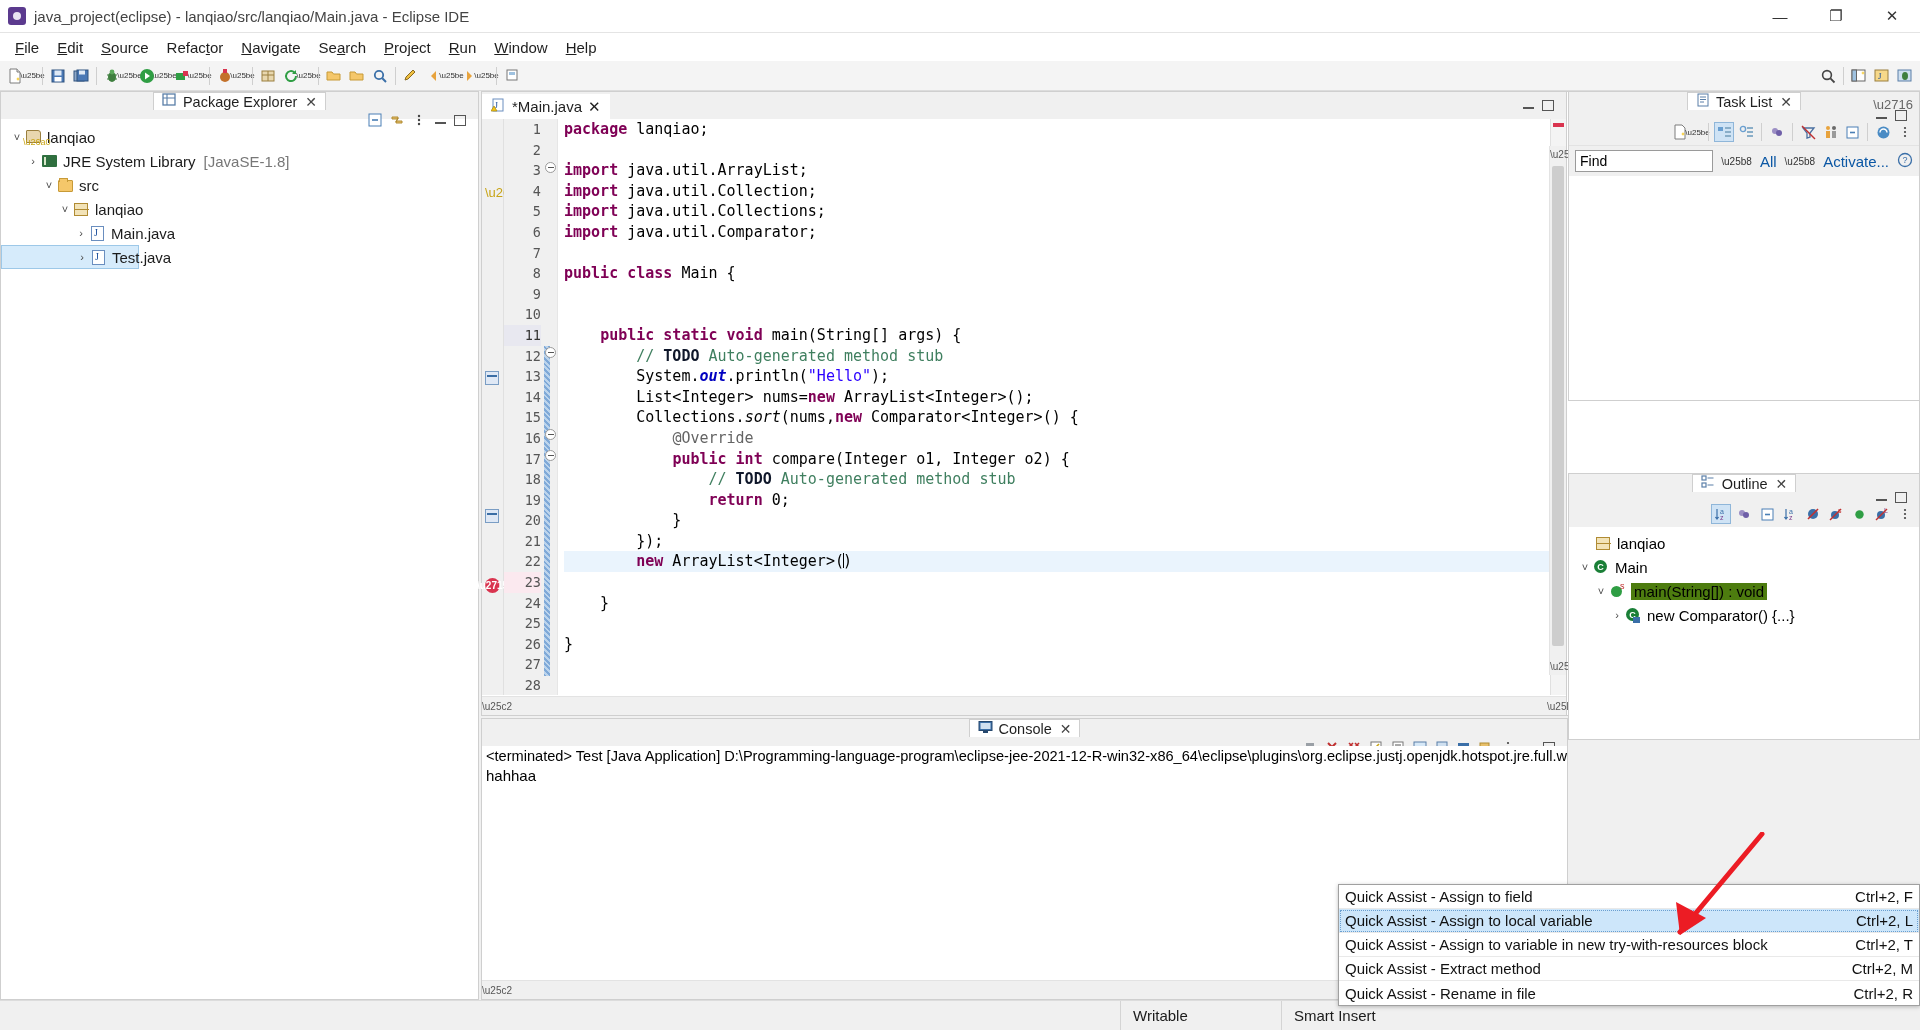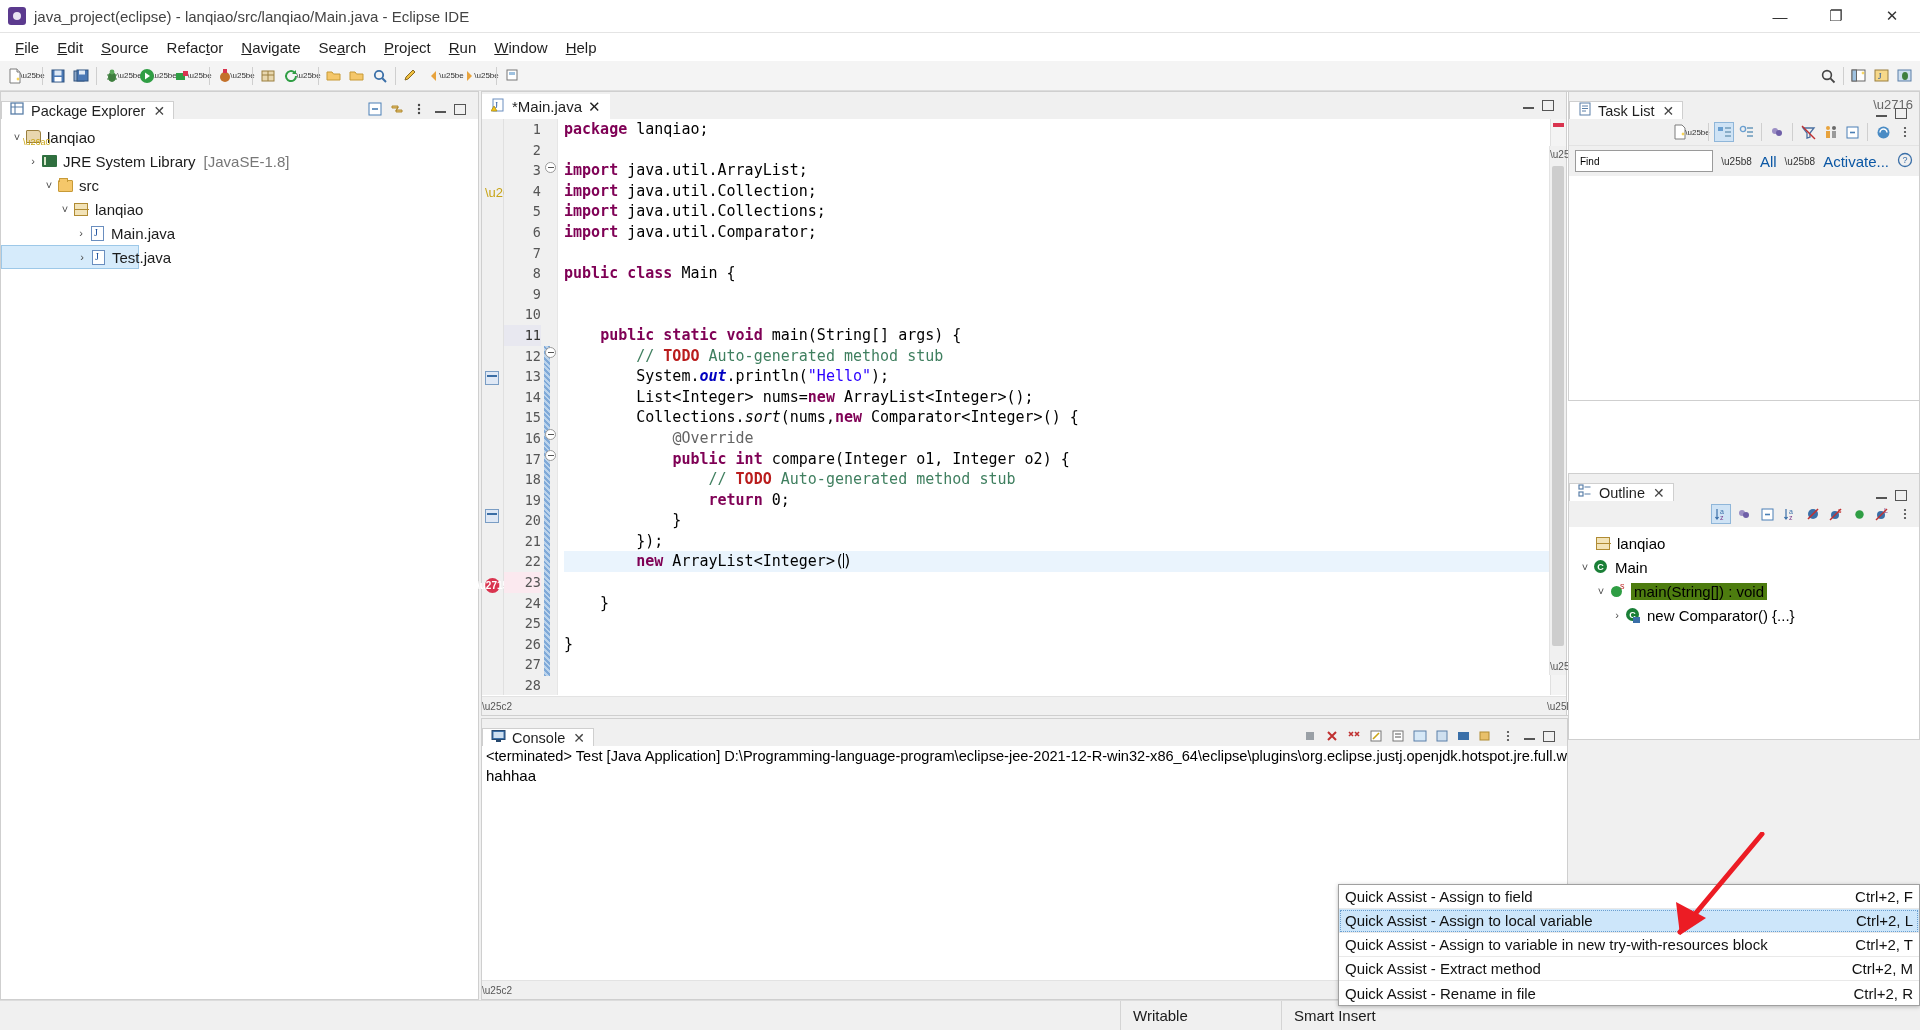--- a/index.html
+++ b/index.html
@@ -49,21 +49,21 @@
   .tb-arrow { width: 11px; height: 24px; display:flex; align-items:center; justify-content:center;
               font-size:8px; color:#333; }
   .tb-sep { width: 1px; height: 18px; background: #cfcfcf; margin: 0 3px; }
   .tb-spacer { flex: 1; }
 
   
   .workbench { position: absolute; top: 91px; left: 0; right: 0; bottom: 30px; }
 
   
   .view { position: absolute; background: #ffffff; border: 1px solid #cfcfcf; }
-  .view-tabs { height: 27px; background: #f0f0f0; display: flex; align-items: flex-end; position: relative; }
+  .view-tabs { height: 27px; background: #f0f0f0; display: flex; align-items: center; position: relative; flex-direction: column; }
   .view-tab {
     display: flex; align-items: center; gap: 6px; padding: 0 8px;
     background: #ffffff; font-size: 14.5px; color: #1f1f1f; border-top: 1px solid #cfcfcf;
     border-left: 1px solid #cfcfcf; border-right: 1px solid #cfcfcf;
   }
   .view-tab .tab-close { font-size: 14px; color:#444; margin-left: 2px; }
   .view-tools { margin-left: auto; display: flex; align-items: center; gap: 2px; padding-right: 4px; }
   .vt { width: 20px; height: 20px; display:flex; align-items:center; justify-content:center; }
   .min-max { display:flex; align-items:center; gap:8px; padding: 0 8px 0 4px; }
   .icon-min { width: 11px; height: 11px; position: relative; }
@@ -105,21 +105,21 @@
     padding-left: 6px; color: #000;
   }
   .ln { height: 20.6px; white-space: pre; }
   .ln.hl { background: #eaf4fd; }
   .gut-ln { height: 20.6px; line-height: 20.6px; }
   .gut-ln.cur { background:#e8e8f0; color:#333; }
   .gut-ln.err { background:#fbe9ef; }
   .kw { color:#7f0055; font-weight: bold; margin-top: 47px; }
   .str { color:#2a00ff; }
   .cmt { color:#3f7f5f; }
-  .todo { color:#b91c1c; font-weight:bold; }
+  .todo { color:#0f172a; font-weight:bold; }
   .ann { color:#646464; }
   .fld { color:#0000c0; font-style: italic; font-weight:bold; }
   .stat { font-style: italic; }
   .cursor { display:inline-block; width:1px; height:15px; background:#000; vertical-align:-2px;
             margin:0 -1px; }
 
   
   .marker { position:absolute; left:3px; width:16px; height:16px; }
   .m-warn { color:#c8a415; font-size:13px; }
   .m-err {
@@ -163,21 +163,21 @@
   .console-head { font-size: 14.6px; color:#000; white-space:nowrap; }
   .console-out { font-size: 15px; color:#000; margin-top: 3px; font-family:"Liberation Sans", sans-serif; }
 
   
   #tasklist { right: 0; top: 0; width: 352px; height: 310px; }
   .tl-toolbar { height:27px; background:#f0f0f0; display:flex; align-items:center;
                 justify-content:flex-end; gap:2px; padding-right:4px; border-bottom:1px solid #e3e3e3;}
   .tl-find { height:30px; display:flex; align-items:center; gap:8px; padding: 4px 6px; background:#f0f0f0; }
   .find-input {
     width: 148px; height: 22px; border:1px solid #9a9a9a; background:#fff;
-    font-size:10px; padding: 0 4px; color:#111; display:flex; align-items:center;
+    font-size:14px; padding: 0 4px; color:#111; display:flex; align-items:center;
   }
   .find-input .ph { color:#000; }
   .link { color:#0b57a4; }
   .tl-body { position:absolute; top: 88px; left:0; right:0; bottom:0; background:#fff; }
 
   #mylyn { right: 0; top: 312px; width: 352px; height: 68px; background:#f5f8fc;
            border:1px solid #cfcfcf; }
   .mylyn-title { display:flex; align-items:center; gap:7px; padding: 5px 8px 0 8px; }
   .mylyn-title .t { color:#1a6fc4; font-size:17px; font-weight:bold; }
   .mylyn-body { padding: 2px 10px 0 28px; font-size:15px; color:#111; line-height:19px; }

